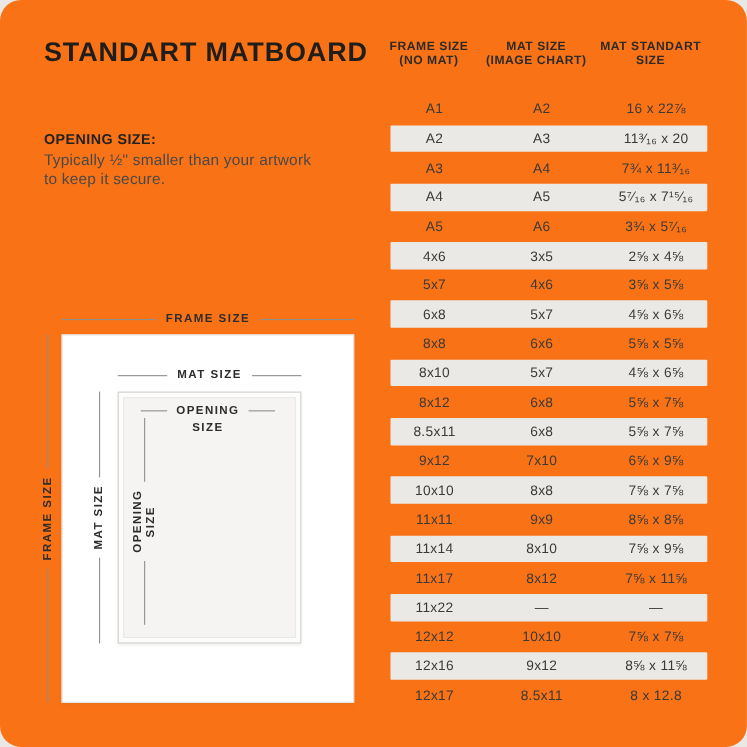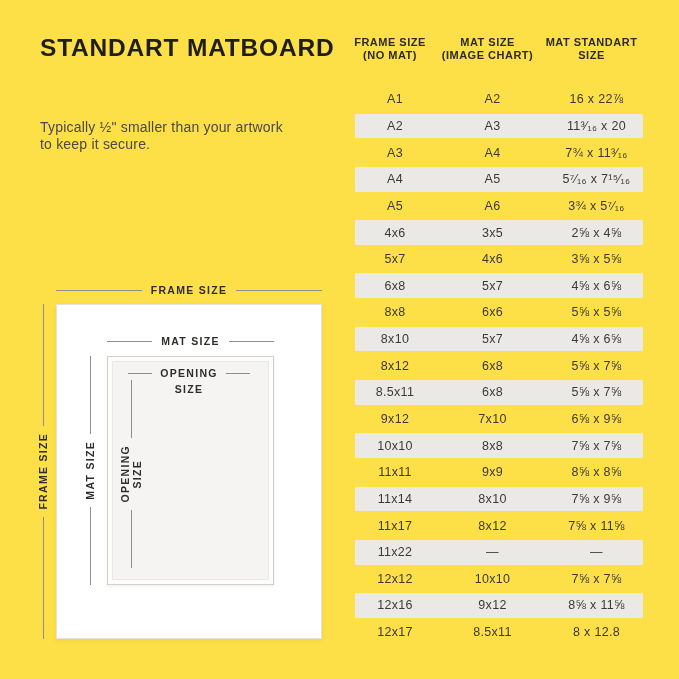--- a/index.html
+++ b/index.html
@@ -1,23 +1,24 @@
 <!DOCTYPE html>
 <html><head>
 <meta charset="utf-8">
 <style>
   * { margin: 0; padding: 0; box-sizing: border-box; }
   html, body { background: #e9e8e6; }
   .page {
     position: relative;
     width: 679px; height: 679px;
-    background: #fde047;
+    background: #f97316;
     font-family: "Liberation Sans", "DejaVu Sans", sans-serif;
     color: #2b2a28;
     overflow: hidden;
+    border-radius: 19px;
   }
 
   
   .title {
     position: absolute; left: 40px; top: 34px;
     font-size: 24.5px; line-height: 1.14; font-weight: 700;
     letter-spacing: 0.8px; color: #1f1e1c;
   }
   .info-block { position: absolute; left: 40px; width: 300px; }
   .info-block .heading {
@@ -111,20 +112,21 @@
 </head>
 <body>
 
 <div class="page">
 
   <div class="title">
     <div>STANDART MATBOARD</div>
   </div>
 
   <div class="info-block" id="info-opening">
+    <div class="heading">OPENING SIZE:</div>
     <div class="body">Typically ½" smaller than your artwork
 to keep it secure.</div>
   </div>
 
   <div>
     <div class="h-guide" id="frame-size-hlabel">
       <div class="gline"></div>
       <span class="guide-label">FRAME SIZE</span>
       <div class="gline"></div>
     </div>

